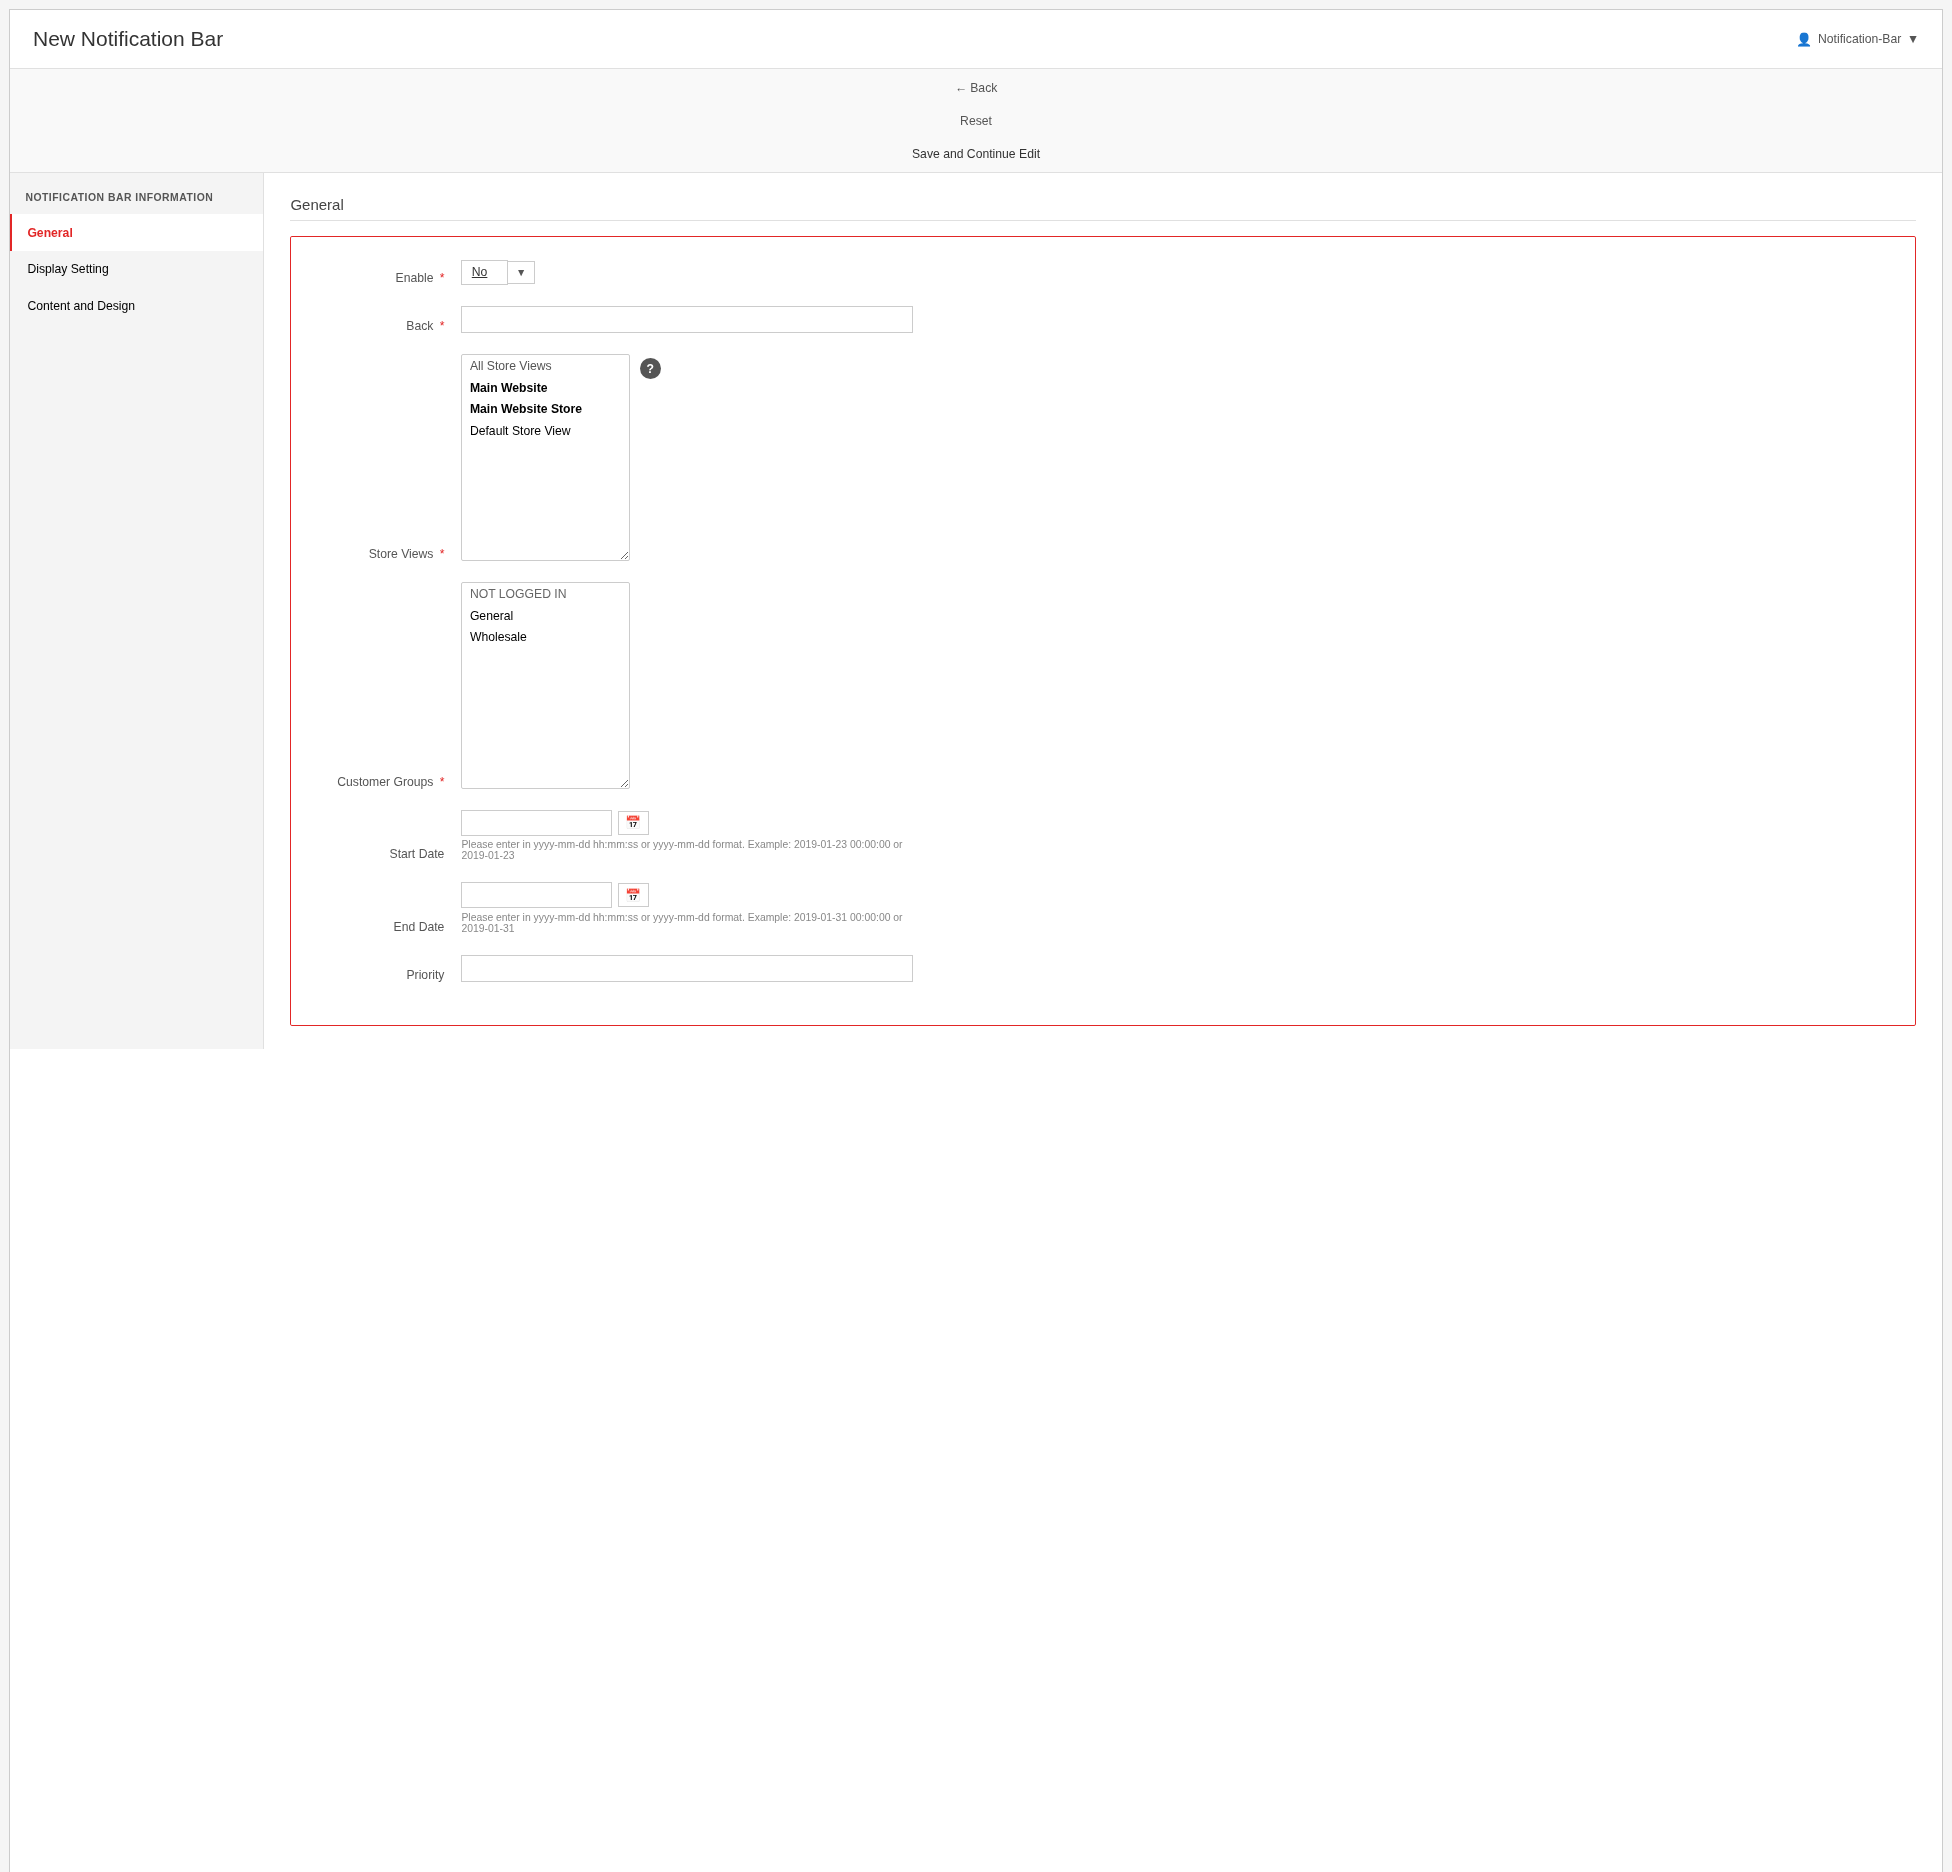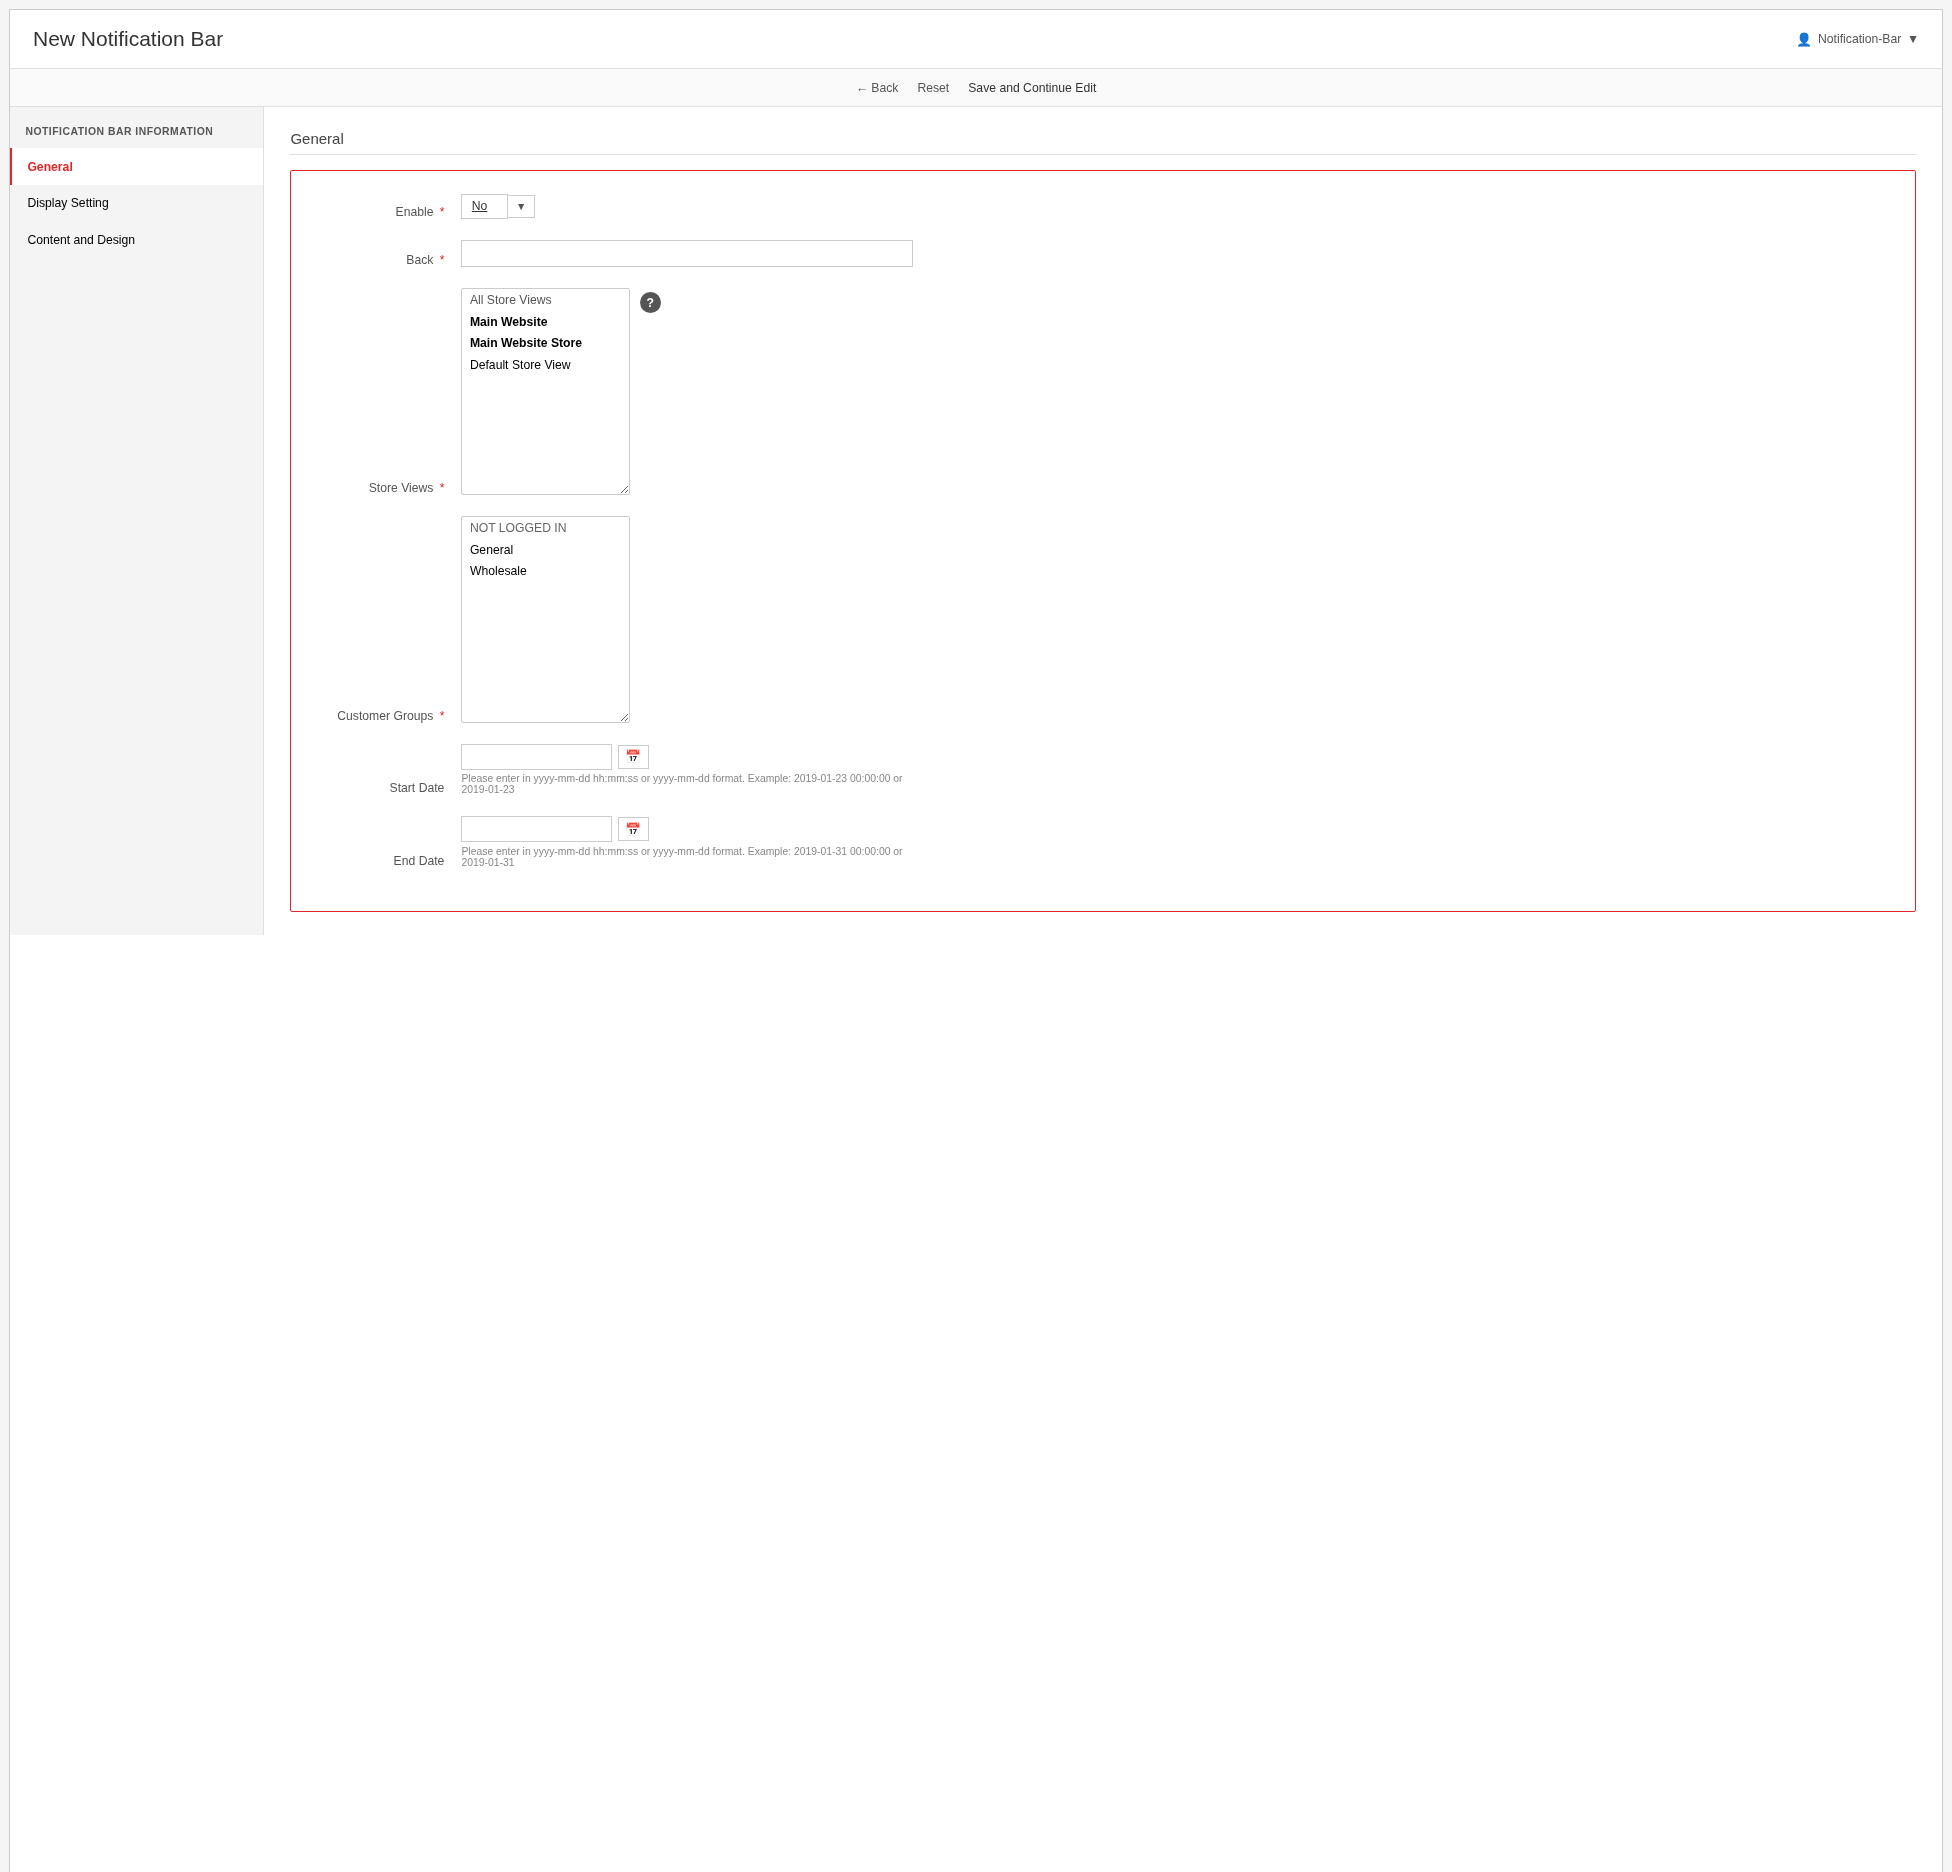--- a/index.html
+++ b/index.html
@@ -33,25 +33,26 @@
       align-items: center;
       gap: 5.6px;
       color: #555;
       font-size: 12.2px;
       cursor: pointer;
     }
     
     .action-bar {
       display: flex;
       align-items: center;
-      justify-content: center;
+      justify-content: flex-start;
       padding: 11.3px 22.6px;
       border-bottom: 0.9px solid #e0e0e0;
       background: #f9f9f9;
       gap: 19px;
+      flex-direction: column;
     }
     .action-btn {
       background: none;
       border: none;
       cursor: pointer;
       font-size: 12.2px;
       color: #555;
       display: flex;
       align-items: center;
       gap: 4.7px;
@@ -384,18 +385,26 @@
             <div class="date-group">
               <input type="text" class="date-input" style="">
               <button class="calendar-icon-btn">
                 <span>📅</span>
               </button>
             </div>
             <div class="hint-text">Please enter in yyyy-mm-dd hh:mm:ss or yyyy-mm-dd format. Example: 2019-01-31 00:00:00 or 2019-01-31</div>
           </div>
         </div>
 
+        <div class="form-row">
+          <div class="form-label">
+            <span>Priority</span>
+          </div>
+          <div class="form-field">
+            <input type="text" class="priority-input" style="">
+          </div>
+        </div>
 
       </div>
     </div>
   </div>
 </div>
 
 
 </body></html>

